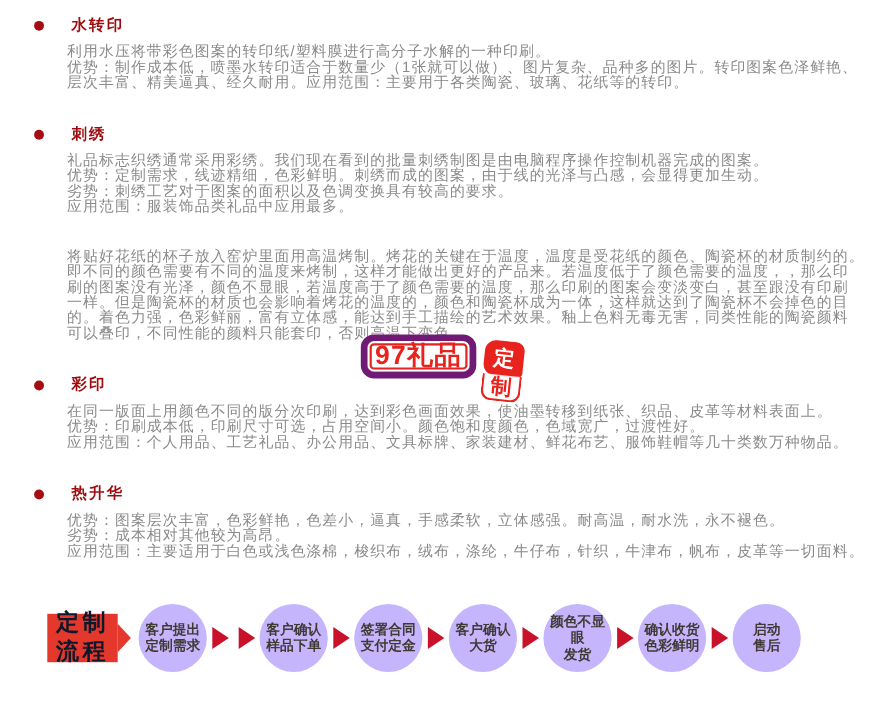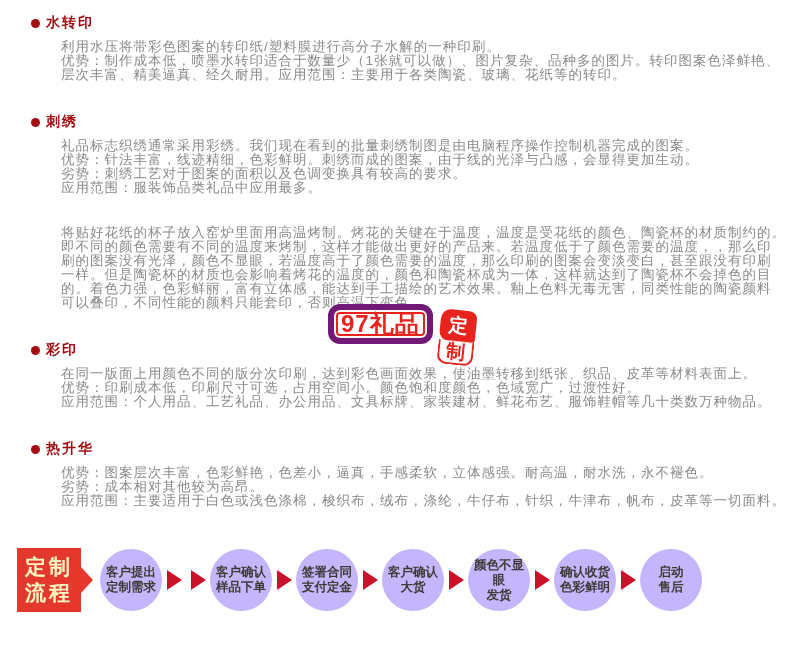--- a/index.html
+++ b/index.html
@@ -6,21 +6,21 @@
   html, body { width: 800px; height: 648px; }
   body {
     position: relative;
     background: #ffffff;
     overflow: hidden;
     font-family: "Liberation Sans", "DejaVu Sans", sans-serif;
   }
   .content { padding: 14px 6px 0 31px; }
 
   .section { margin-bottom: 31px; }
-  .section-head { display: flex; align-items: center; margin-bottom: 8px; }
+  .section-head { display: flex; align-items: center; margin-bottom: 8px; gap: 19px; }
   .bullet {
     width: 9px; height: 9px; border-radius: 50%;
     background: #a50d12; margin-right: 6px; flex: 0 0 auto;
   }
   .section-title {
     color: #9e0b0f; font-size: 14px; font-weight: bold; letter-spacing: 2px;
   }
   .section-body {
     margin-left: 30px;
     color: #8a8a8a;
@@ -62,24 +62,24 @@
   }
 
   
   .flow {
     position: absolute; left: 0; top: 547px;
     width: 800px; height: 66px;
     display: flex; align-items: center;
   }
   .flow-box {
     position: relative; flex: 0 0 auto;
-    margin-left: 17px;
-    width: 64px; height: 64px;
+    margin-left: 43px;
+    width: 64px; height: 44px;
     background: #e5382c;
-    color: #fef9c3; font-size: 21px; font-weight: bold;
+    color: #0f172a; font-size: 21px; font-weight: bold;
     letter-spacing: 3px; line-height: 26px; text-align: center;
     display: flex; align-items: center; justify-content: center;
     white-space: pre-line;
   }
   .flow-box::after {
     content: ""; position: absolute; left: 100%; top: 50%;
     transform: translateY(-50%);
     border-left: 12px solid #e5382c;
     border-top: 13px solid transparent;
     border-bottom: 13px solid transparent;
@@ -117,21 +117,21 @@
 优势：制作成本低，喷墨水转印适合于数量少（1张就可以做）、图片复杂、品种多的图片。转印图案色泽鲜艳、
 层次丰富、精美逼真、经久耐用。应用范围：主要用于各类陶瓷、玻璃、花纸等的转印。</div>
   </div>
 
   <div class="section">
     <div class="section-head">
       <span class="bullet"></span>
       <span class="section-title">刺绣</span>
     </div>
     <div class="section-body">礼品标志织绣通常采用彩绣。我们现在看到的批量刺绣制图是由电脑程序操作控制机器完成的图案。
-优势：针法丰富，线迹精细，色彩鲜明。刺绣而成的图案，由于线的光泽与凸感，会显得更加生动。
+优势：定制需求，线迹精细，色彩鲜明。刺绣而成的图案，由于线的光泽与凸感，会显得更加生动。
 劣势：刺绣工艺对于图案的面积以及色调变换具有较高的要求。
 应用范围：服装饰品类礼品中应用最多。</div>
   </div>
 
   <div class="section">
     <div class="section-body">将贴好花纸的杯子放入窑炉里面用高温烤制。烤花的关键在于温度，温度是受花纸的颜色、陶瓷杯的材质制约的。
 即不同的颜色需要有不同的温度来烤制，这样才能做出更好的产品来。若温度低于了颜色需要的温度，，那么印
 刷的图案没有光泽，颜色不显眼，若温度高于了颜色需要的温度，那么印刷的图案会变淡变白，甚至跟没有印刷
 一样。但是陶瓷杯的材质也会影响着烤花的温度的，颜色和陶瓷杯成为一体，这样就达到了陶瓷杯不会掉色的目
 的。着色力强，色彩鲜丽，富有立体感，能达到手工描绘的艺术效果。釉上色料无毒无害，同类性能的陶瓷颜料

